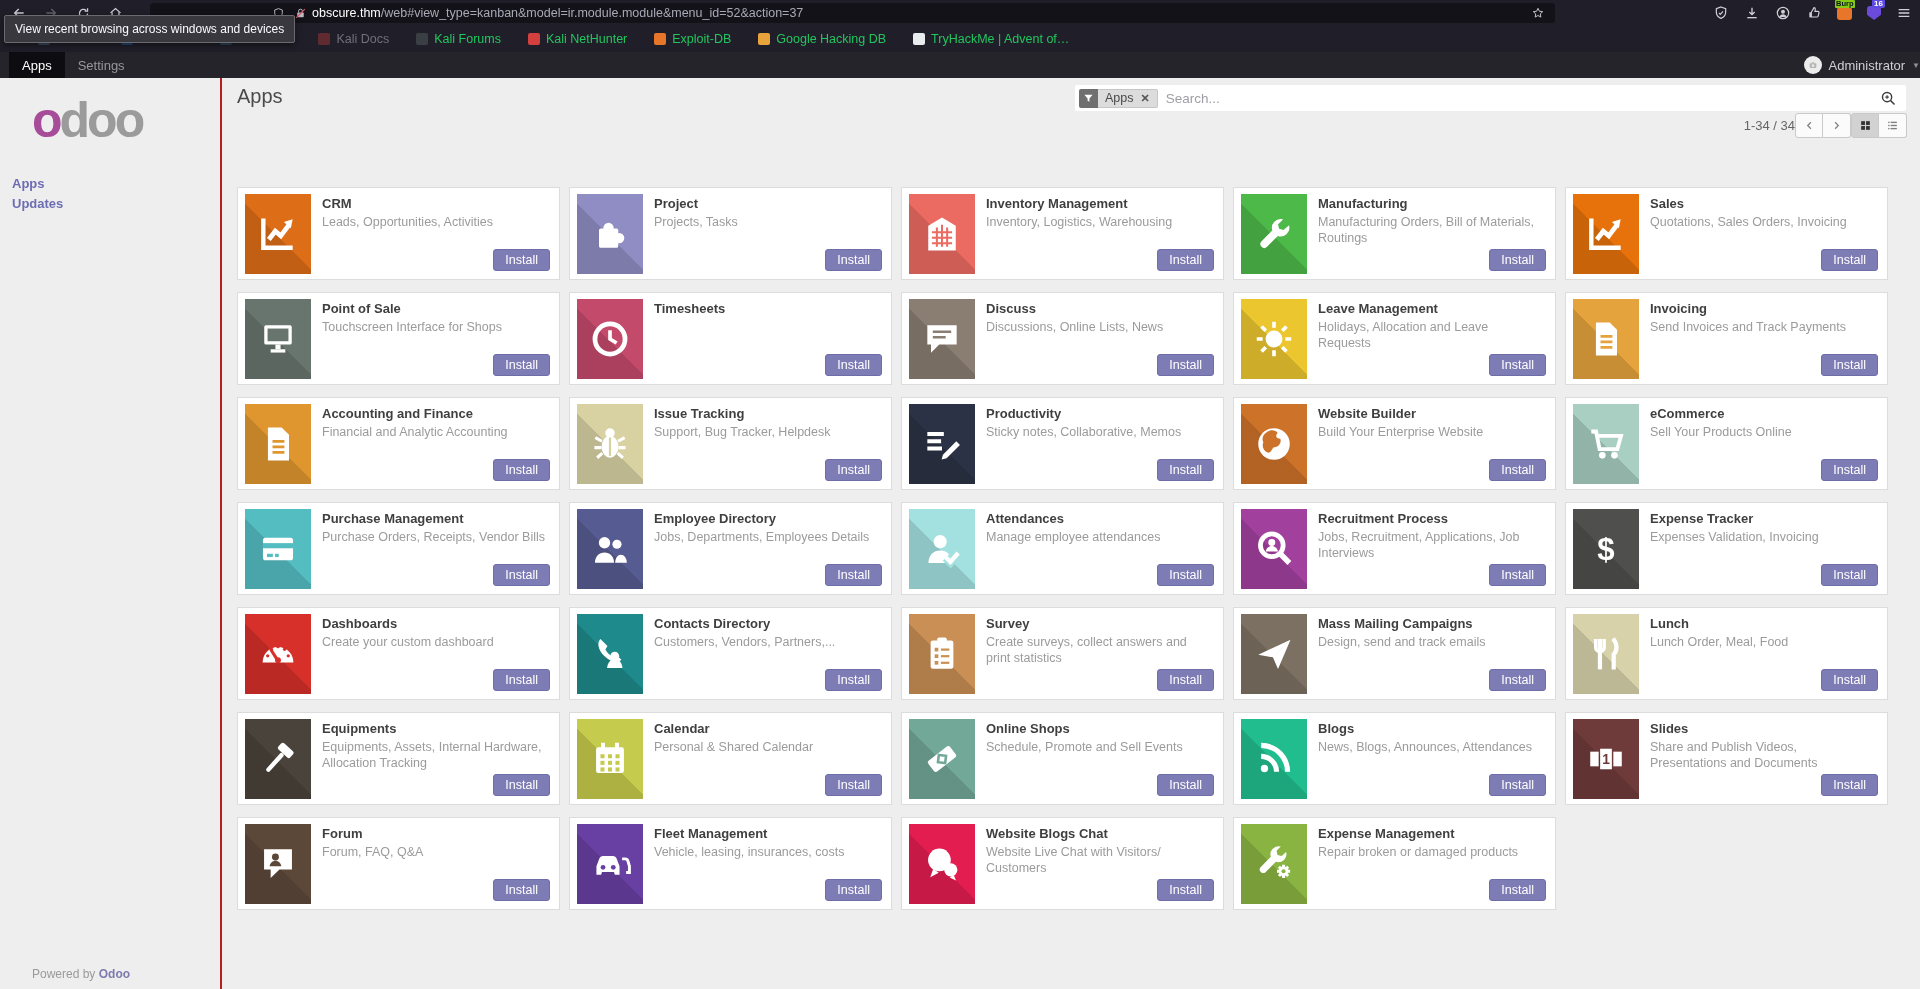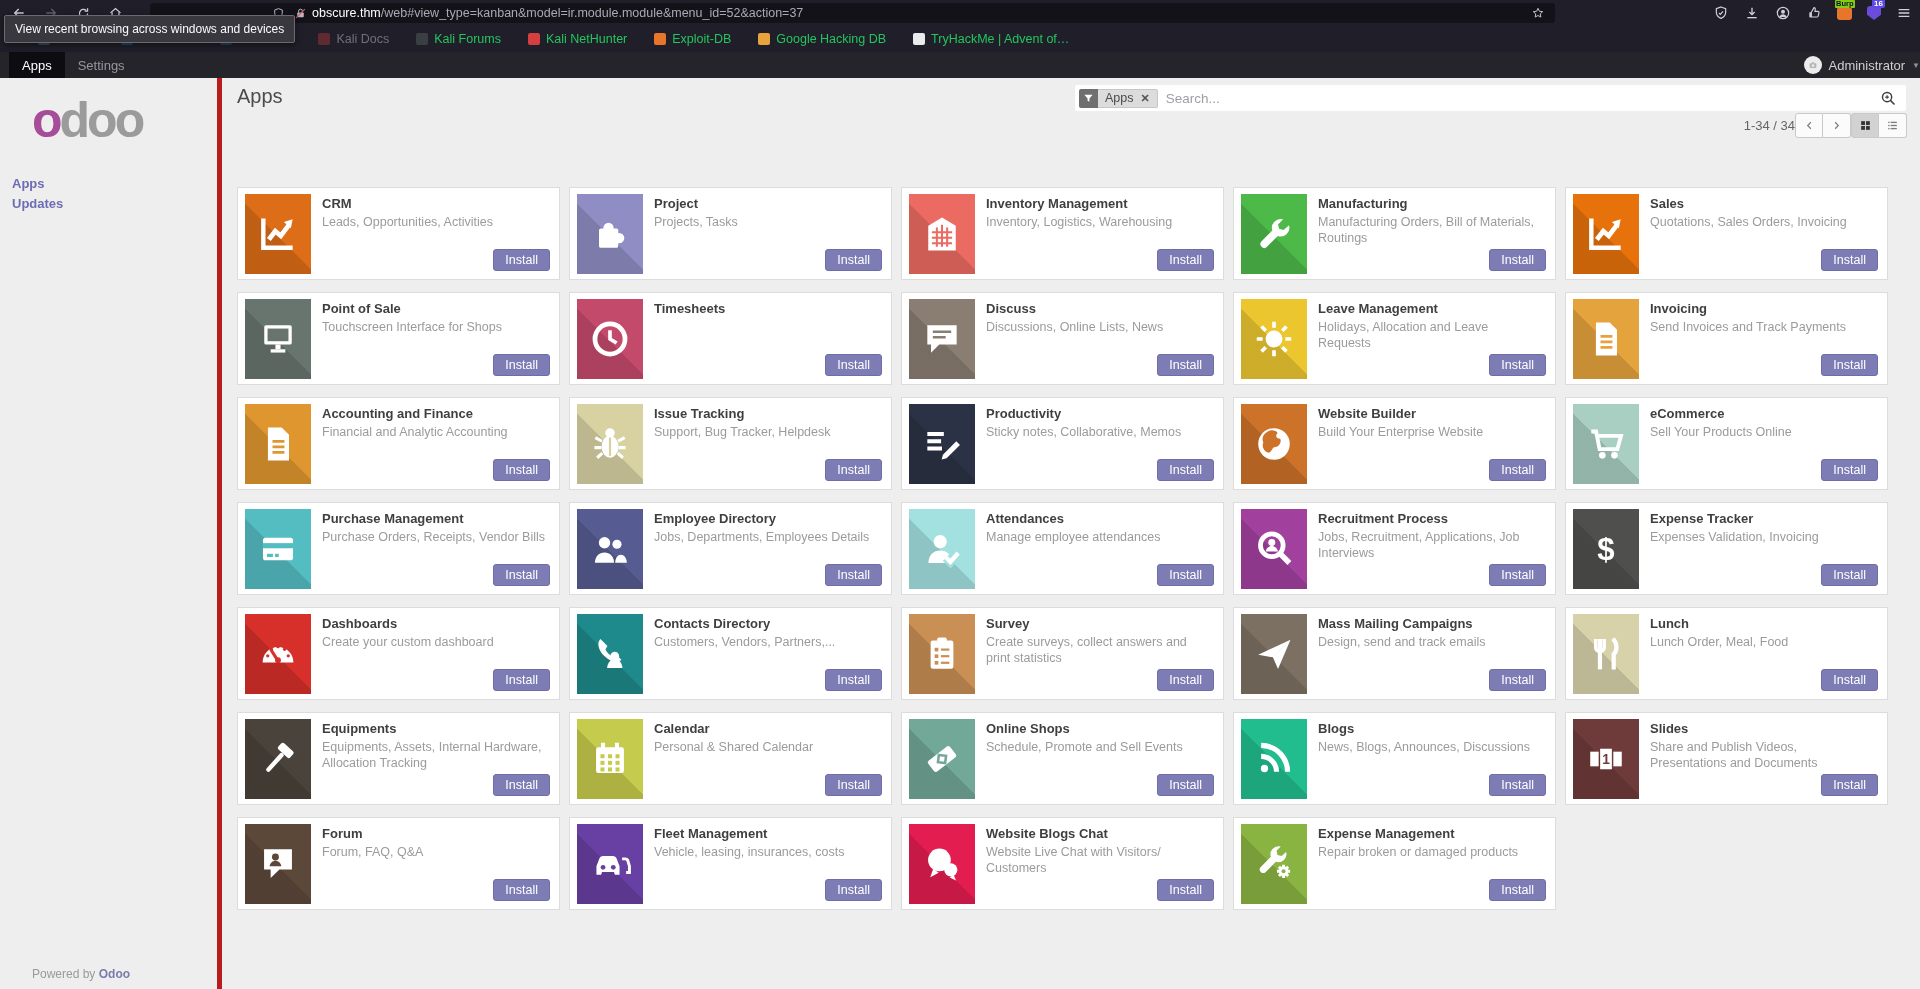--- a/index.html
+++ b/index.html
@@ -32,21 +32,21 @@
   .tooltip{position:absolute;left:4px;top:15px;height:26px;background:#39383f;border:1px solid #6b6a71;border-radius:2px;
     color:#fbfbfe;font-size:12px;display:flex;align-items:center;padding:0 10px;z-index:30;box-shadow:0 2px 6px rgba(0,0,0,.5)}
   
   .odoo-navbar{position:absolute;left:0;top:52px;width:100%;height:26px;background:#24242a;display:flex;align-items:center;font-size:13px;color:#96969c;z-index:5}
   .menu-item{height:100%;display:flex;align-items:center;padding:0 13px}
   .menu-item.active{background:#0d0d11;color:#fff;margin-left:9px}
   .user-menu{margin-left:auto;display:flex;align-items:center;gap:7px;color:#cfcfd4;}
   .avatar{width:18px;height:18px;border-radius:50%;background:#ececec;display:grid;place-items:center;color:#9a9a9a;font-size:9px;overflow:hidden}
   .caret{font-size:8px;color:#8f8f96}
   
-  .sidebar{position:absolute;left:0;top:78px;width:222px;bottom:0;background:#efeeee;border-right:5px solid #b91c1c;box-sizing:border-box}
+  .sidebar{position:absolute;left:0;top:78px;width:222px;bottom:0;background:#efeeee;border-right:2px solid #b91c1c;box-sizing:border-box}
   .odoo-logo{margin:14px 0 0 32px;font-size:50px;font-weight:bold;color:#9b9b9b;letter-spacing:-3px;line-height:56px}
   .odoo-logo .o1{color:#a64c99}
   .side-links{margin:26px 0 0 12px}
   .side-link{display:block;color:#6d6db3;font-weight:bold;font-size:13px;line-height:20px;cursor:pointer}
   .powered{position:absolute;left:32px;bottom:8px;font-size:12px;color:#9a9a9a}
   .powered .brand{color:#7c7bad;font-weight:bold}
   
   .page-title{position:absolute;left:237px;top:85px;font-size:20px;color:#4c4c4c}
   .searchbox{position:absolute;left:1075px;top:85px;width:831px;height:26px;background:#fff;border-radius:2px;display:flex;align-items:center;padding-left:4px;box-sizing:border-box}
   .facet{display:flex;align-items:stretch;height:19px}
@@ -662,21 +662,21 @@
       <button class="install-btn">Install</button>
     </div>
     <div class="app-card">
       <div class="app-tile" style="background: rgb(33, 189, 142); color: rgb(33, 189, 142);">
         <svg viewBox="0 0 24 24" width="44" height="44">
           <circle cx="6.8" cy="17.2" r="2" fill="#fff"></circle>
           <path d="M5 10.6a8.4 8.4 0 0 1 8.4 8.4M5 4.6A14.4 14.4 0 0 1 19.4 19" stroke="#fff" stroke-width="2.8" fill="none"></path>
         </svg>
       </div>
       <div class="app-title">Blogs</div>
-      <div class="app-desc">News, Blogs, Announces, Discussions</div>
+      <div class="app-desc">News, Blogs, Announces, Attendances</div>
       <button class="install-btn">Install</button>
     </div>
     <div class="app-card">
       <div class="app-tile" style="background: rgb(111, 59, 58); color: rgb(111, 59, 58);">
         <svg viewBox="0 0 24 24" width="44" height="44">
           <g fill="#fff">
             <rect x="3.4" y="8" width="4.6" height="8"></rect>
             <rect x="16" y="8" width="4.6" height="8"></rect>
             <rect x="8.8" y="6.4" width="6.4" height="11.2"></rect>
           </g>

